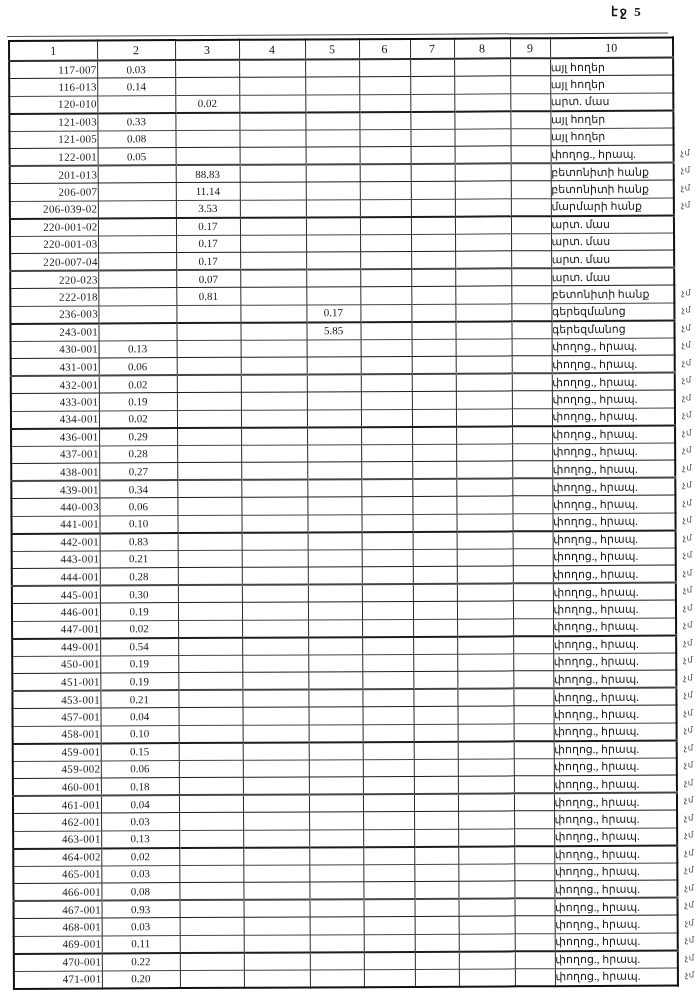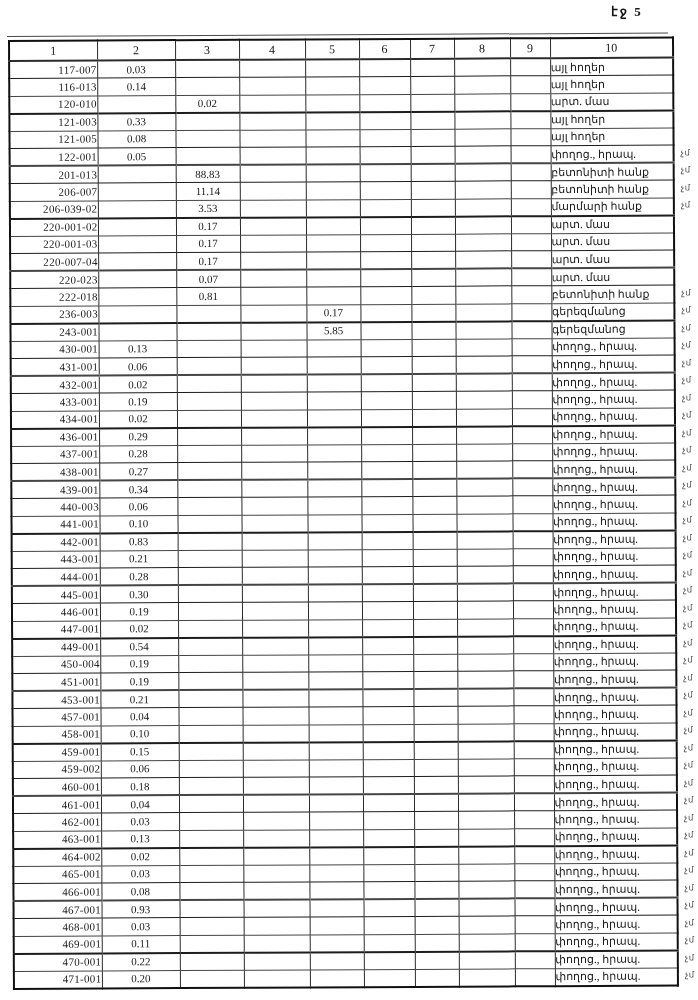--- a/index.html
+++ b/index.html
@@ -523,21 +523,21 @@
             <td class="num"></td>
             <td class="num"></td>
             <td class="num"></td>
             <td class="num"></td>
             <td class="num"></td>
             <td class="num"></td>
             <td class="num"></td>
             <td class="use">փողոց., հրապ.</td>
           </tr>
           <tr>
-            <td class="code">450-004</td>
+            <td class="code">450-001</td>
             <td class="num">0.19</td>
             <td class="num"></td>
             <td class="num"></td>
             <td class="num"></td>
             <td class="num"></td>
             <td class="num"></td>
             <td class="num"></td>
             <td class="num"></td>
             <td class="use">փողոց., հրապ.</td>
           </tr>

